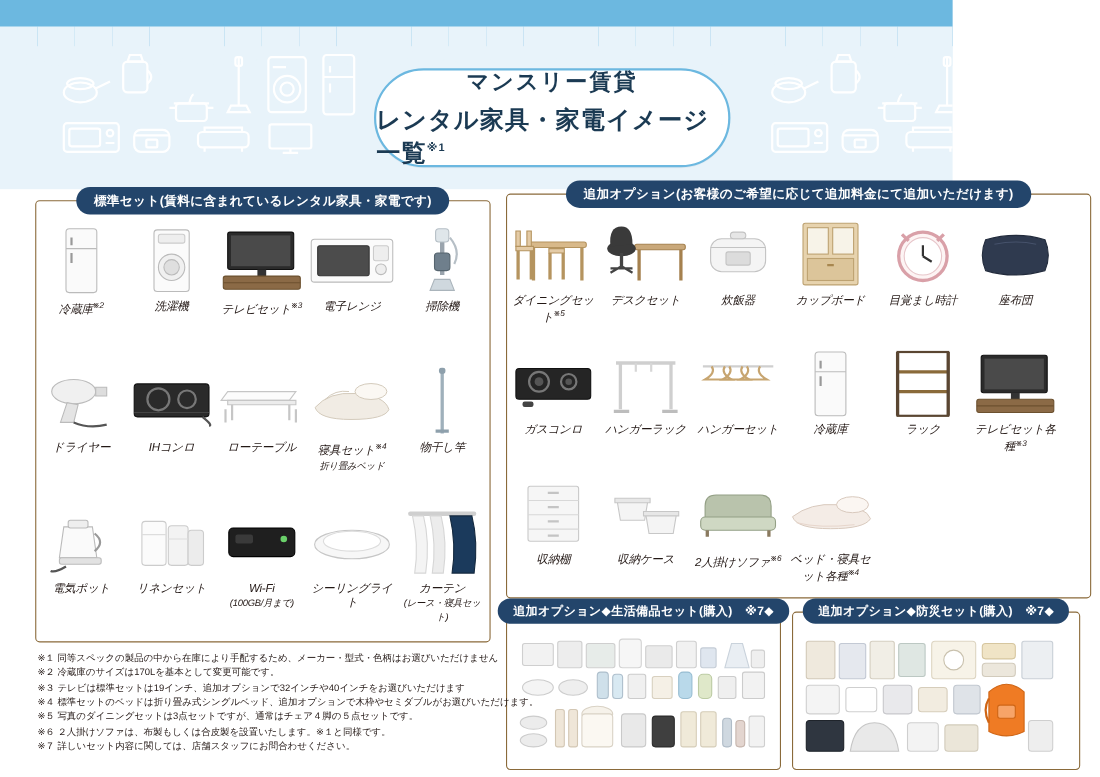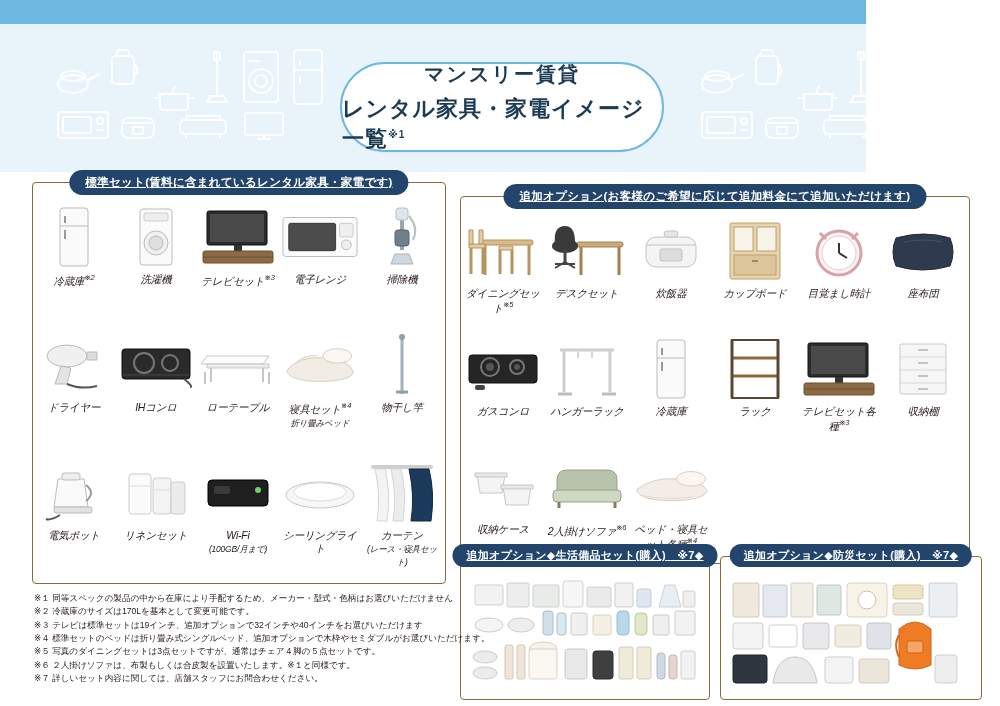--- a/index.html
+++ b/index.html
@@ -55,26 +55,25 @@
     position:absolute;background:#ffffff;
     border:1px solid #8a6a3a;
     border-radius:4px;
   }
   .panel-title{
     position:absolute;top:-13px;left:50%;transform:translateX(-50%);
     background:#23456b;color:#ffffff;
     font-size:11.5px;font-weight:bold;
     padding:5px 16px;border-radius:13px;white-space:nowrap;
     letter-spacing:.3px;
-    text-decoration:underline;
   }
   .panel-title.sub{background:#23456b;font-size:11px;padding:4px 14px;text-align:center;}
 
   #standard-panel{left:32px;top:182px;width:412px;height:400px;}
-  #option-panel{left:460px;top:196px;width:508px;height:366px;}
+  #option-panel{left:460px;top:176px;width:508px;height:366px;padding-left:22px;}
   #living-panel{left:460px;top:556px;width:248px;height:142px;}
   #disaster-panel{left:720px;top:556px;width:248px;height:142px;padding-left:12px;}
 
   
   .grid{position:absolute;left:0;top:18px;width:100%;display:flex;flex-wrap:wrap;font-style:italic;}
   .item{
     box-sizing:border-box;
     display:flex;flex-direction:column;align-items:center;justify-content:flex-start;
     padding:4px 2px 0 2px;
   }
@@ -567,20 +566,33 @@
         <div class="item">
           <div class="thumb">
             <svg width="66" height="58" viewBox="0 0 66 58">
               <path d="M6 10 h54" stroke="#cfcfcf" stroke-width="3"></path>
               <path d="M10 10 v42 M56 10 v42" stroke="#cfcfcf" stroke-width="3"></path>
               <path d="M4 54 h14 M48 54 h14" stroke="#bdbdbd" stroke-width="3"></path>
               <path d="M24 10 v8 M38 10 v8" stroke="#d6d6d6" stroke-width="2"></path>
             </svg>
           </div>
           <div class="caption"><span>ハンガーラック</span></div>
+        </div>
+        <div class="item">
+          <div class="thumb">
+            <svg width="76" height="52" viewBox="0 0 76 52">
+              <path d="M6 10 h64" stroke="#cfcfcf" stroke-width="2"></path>
+              <g stroke="#c7a570" fill="none" stroke-width="2">
+                <path d="M14 10 q4 6 -6 12 h24 q-10 -6 -6 -12"></path>
+                <path d="M30 10 q4 6 -6 12 h24 q-10 -6 -6 -12"></path>
+                <path d="M46 10 q4 6 -6 12 h24 q-10 -6 -6 -12"></path>
+              </g>
+            </svg>
+          </div>
+          <div class="caption"><span>ハンガーセット</span></div>
         </div>
         <div class="item">
           <div class="thumb">
             <svg width="44" height="62" viewBox="0 0 44 62">
               <rect x="8" y="2" width="28" height="58" rx="3" fill="#fafafa" stroke="#bbb"></rect>
               <path d="M8 20 h28" stroke="#bbb"></path>
               <path d="M13 10 v7 M13 24 v9" stroke="#999" stroke-width="2"></path>
             </svg>
           </div>
           <div class="caption"><span>冷蔵庫</span></div>

